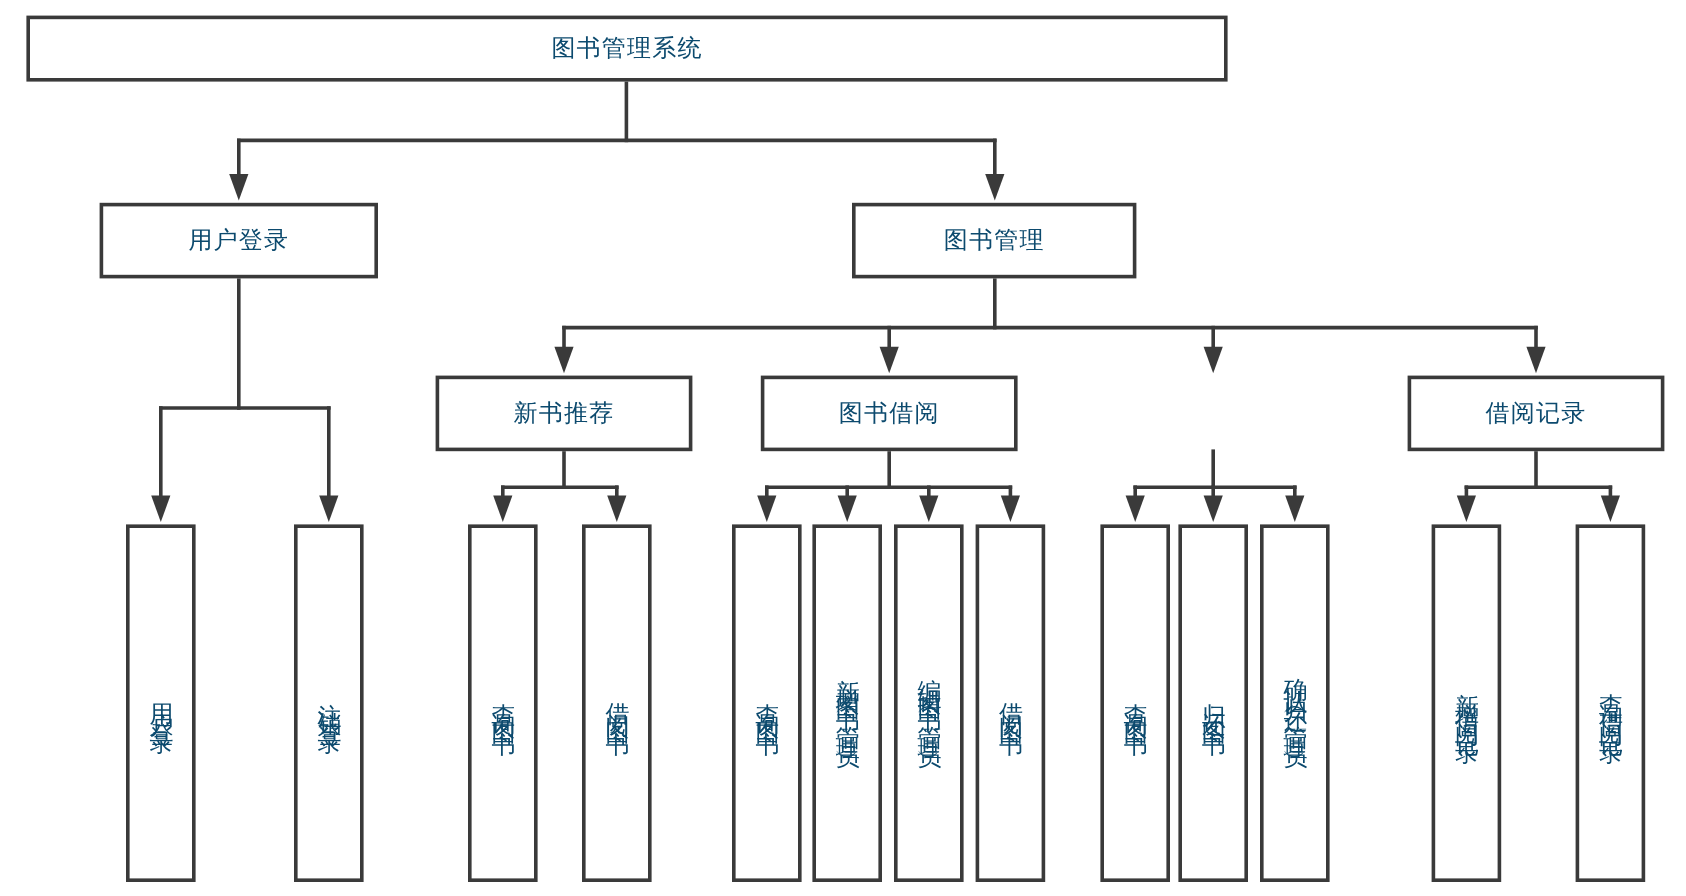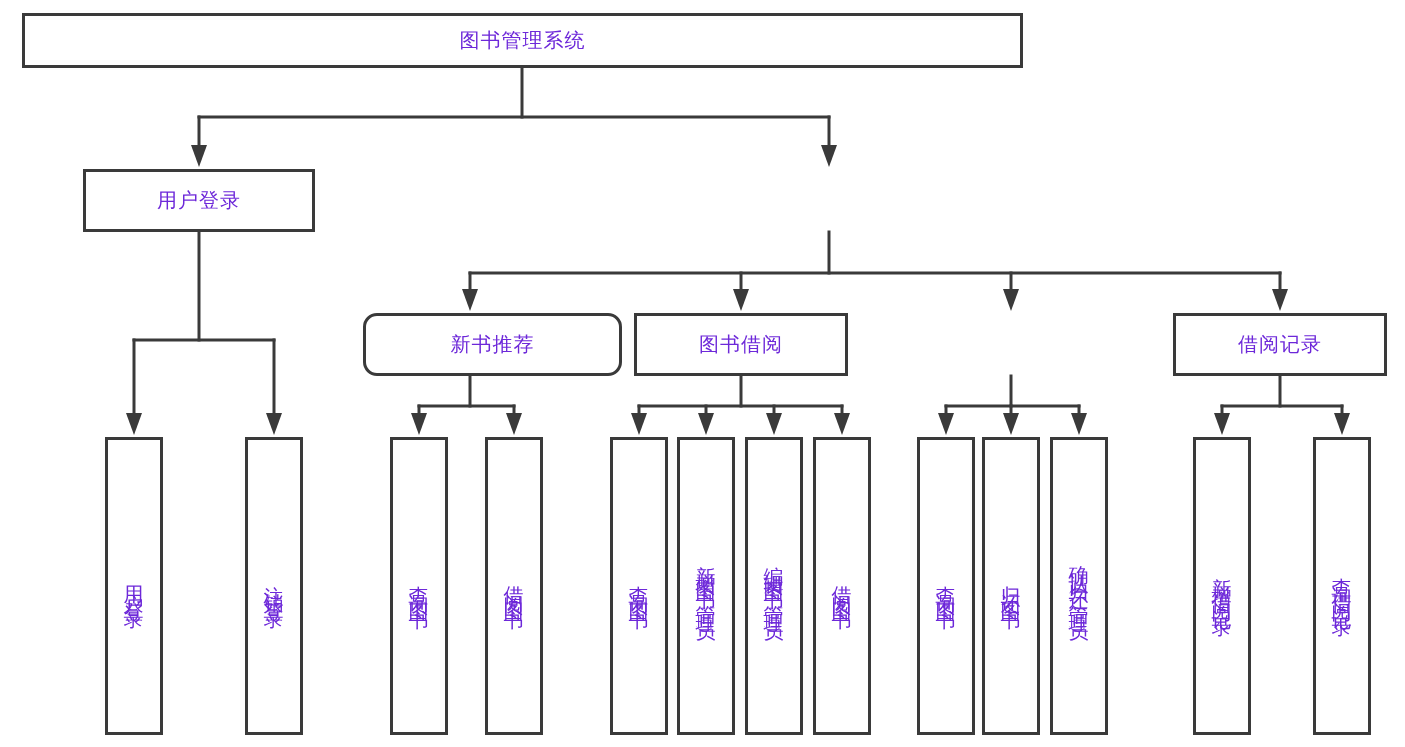--- a/index.html
+++ b/index.html
@@ -22,21 +22,21 @@
     pointer-events: none;
   }
   .box {
     position: absolute;
     background: #ffffff;
     border: 3px solid #3a3a3a;
     box-sizing: border-box;
     display: flex;
     align-items: center;
     justify-content: center;
-    color: #6d28d9;
+    color: #0c4a6e;
     font-size: 20px;
   }
   .box .hlabel {
     white-space: nowrap;
     letter-spacing: 1px;
   }
   .box .vtext {
     writing-mode: vertical-rl;
     text-orientation: mixed;
     letter-spacing: 8px;
@@ -143,22 +143,25 @@
     </g>
   </svg>
 
   <div class="box" style="left:22px; top:13px; width:1001px; height:55px;">
     <span class="hlabel">图书管理系统</span>
   </div>
 
   <div class="box" style="left:83px; top:169px; width:232px; height:63px;">
     <span class="hlabel">用户登录</span>
   </div>
-
-  <div class="box" style="left:363px; top:313px; width:259px; height:63px;border-radius:14px;">
+  <div class="box" style="left:710px; top:169px; width:237px; height:63px;">
+    <span class="hlabel">图书管理</span>
+  </div>
+
+  <div class="box" style="left:363px; top:313px; width:214px; height:63px;">
     <span class="hlabel">新书推荐</span>
   </div>
   <div class="box" style="left:634px; top:313px; width:214px; height:63px;">
     <span class="hlabel">图书借阅</span>
   </div>
   <div class="box" style="left:1173px; top:313px; width:214px; height:63px;">
     <span class="hlabel">借阅记录</span>
   </div>
 
   <div class="box" style="left:105px; top:437px; width:58px; height:298px;">

